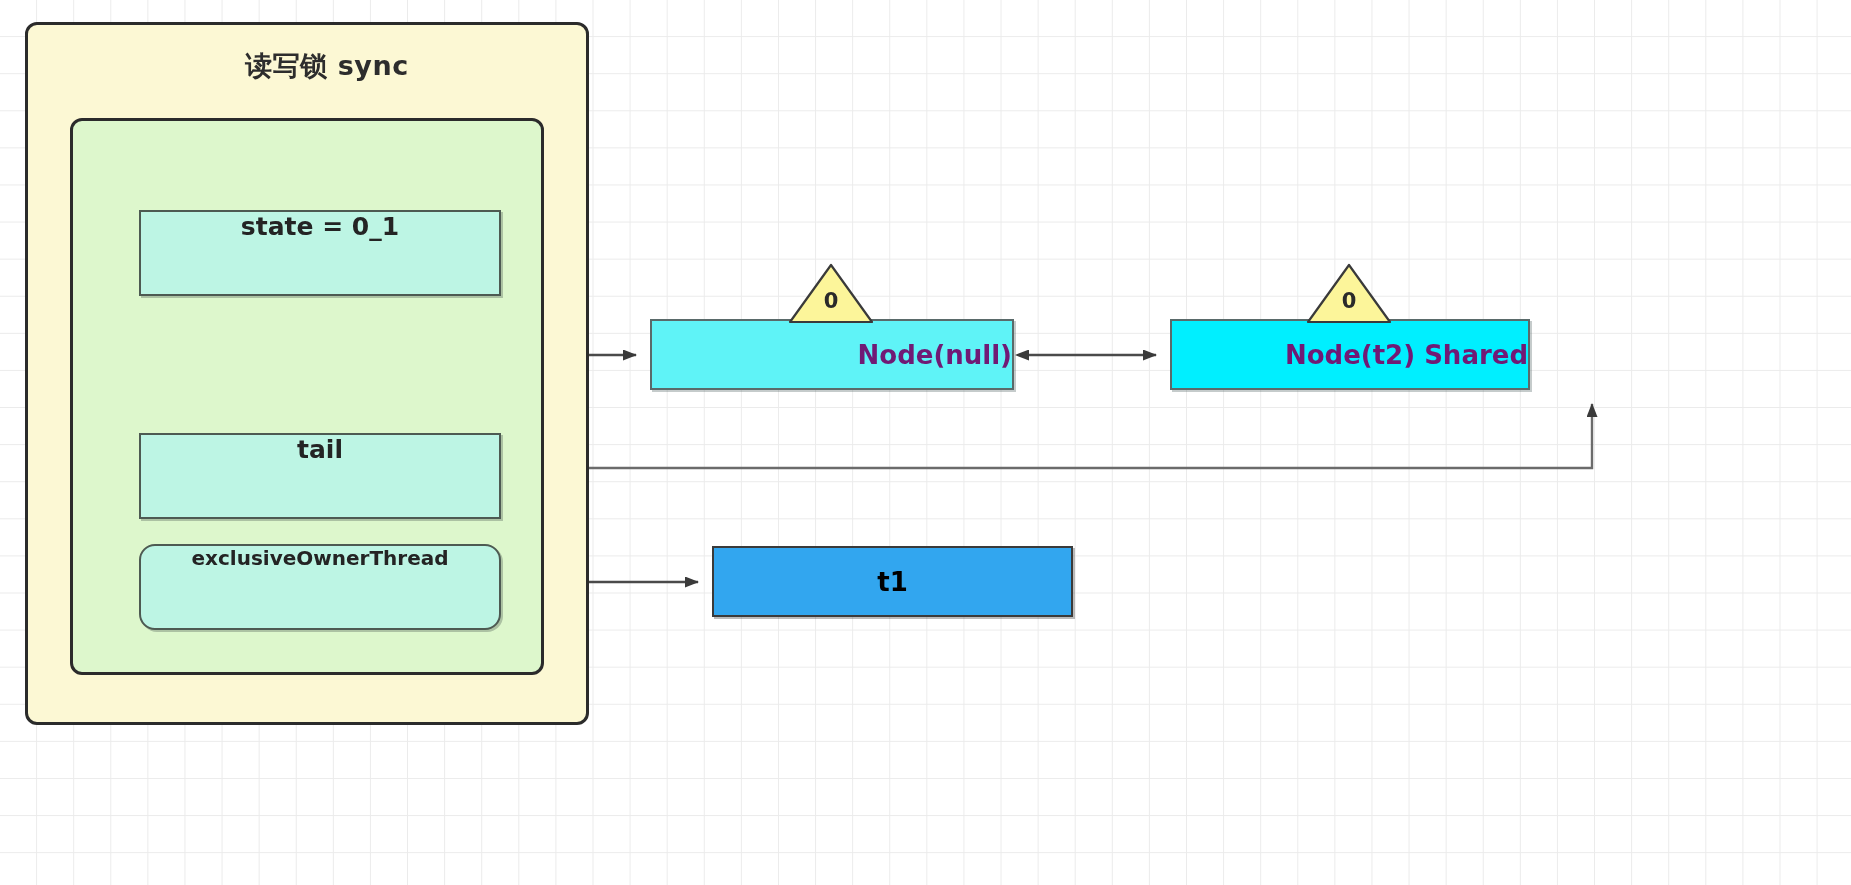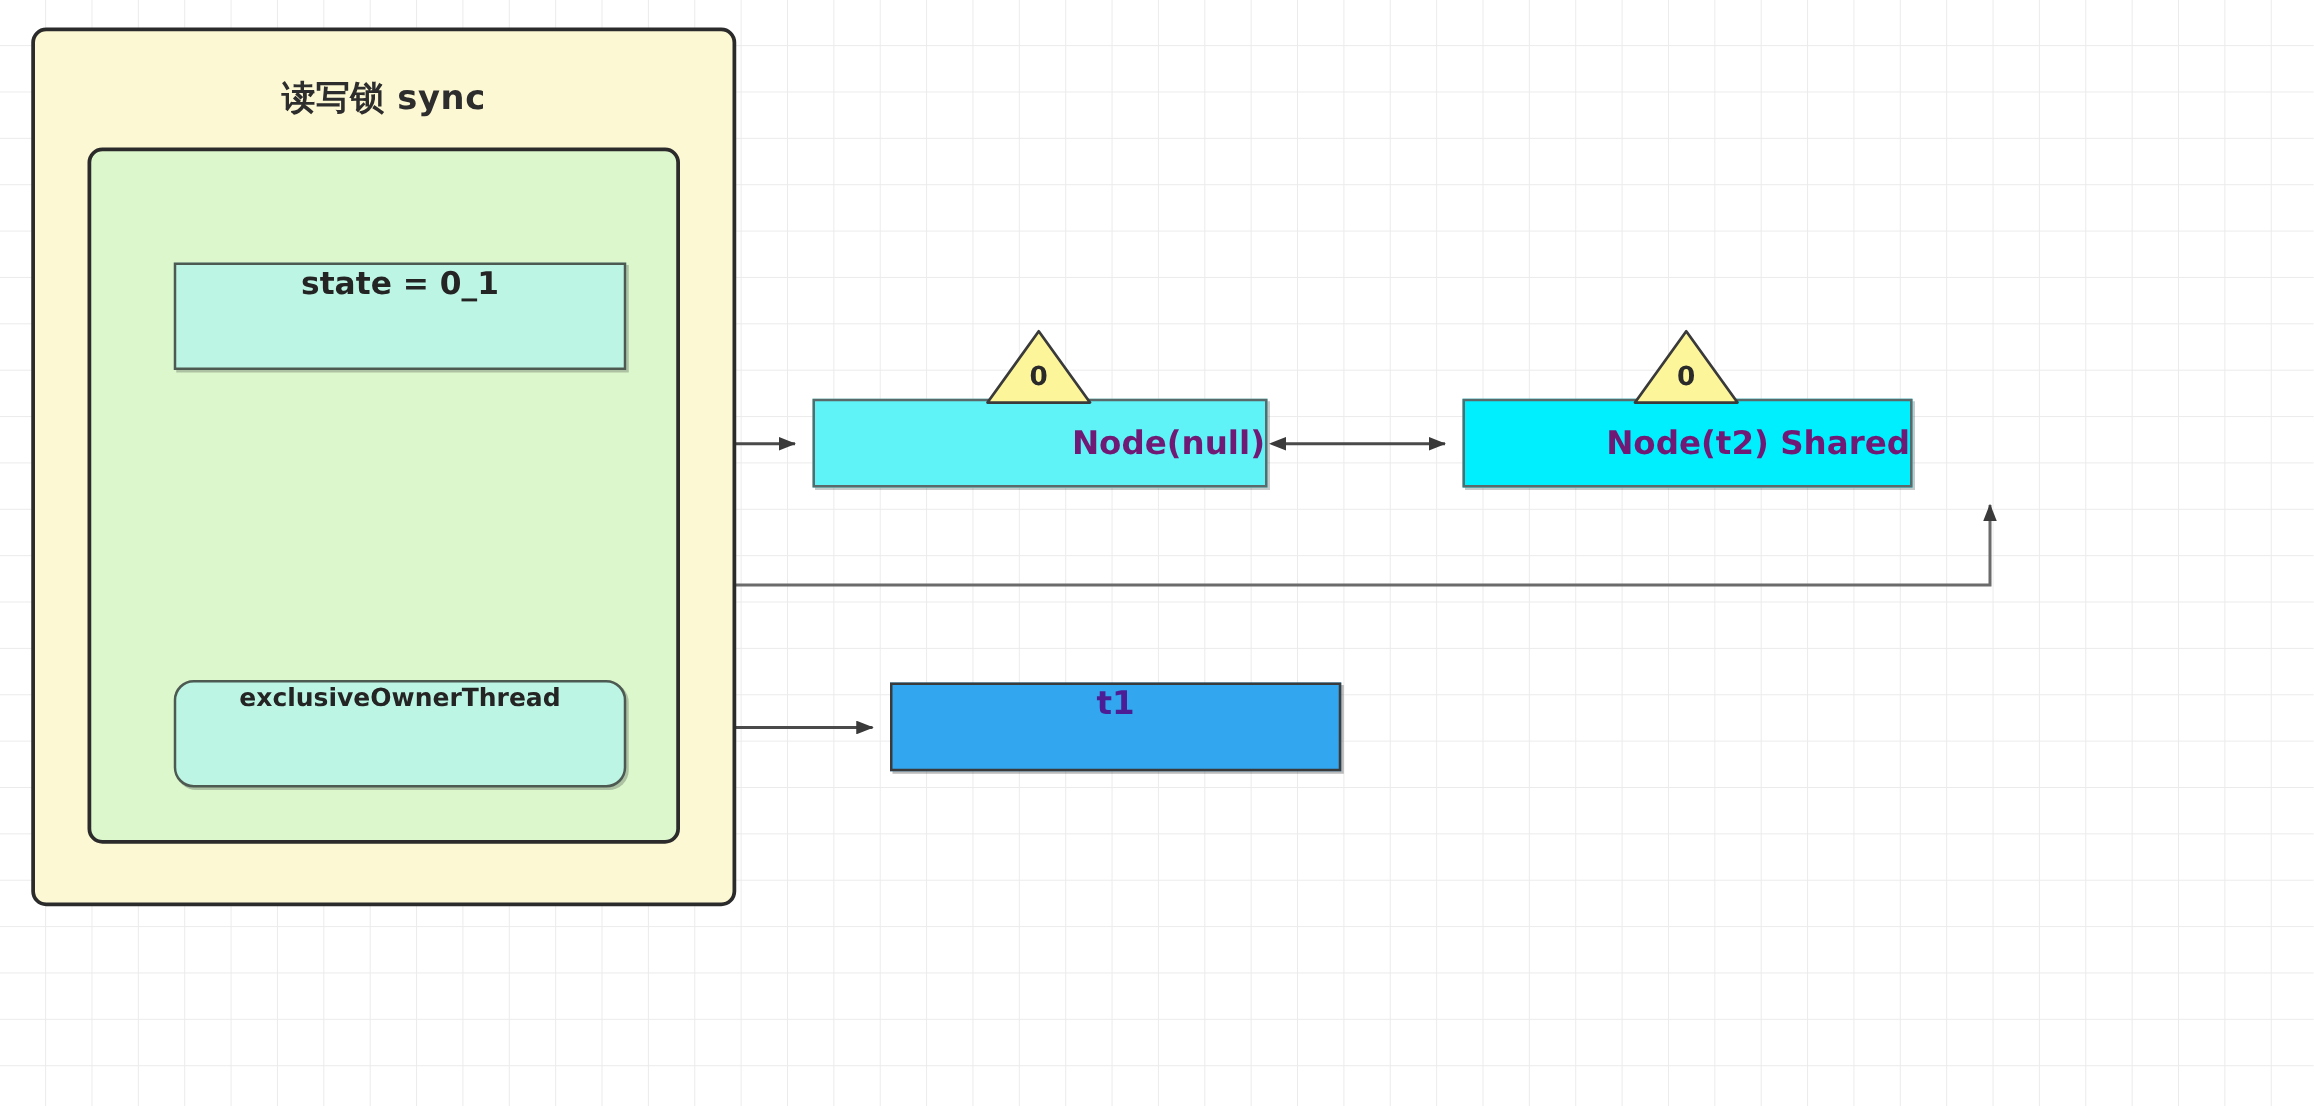--- a/index.html
+++ b/index.html
@@ -48,21 +48,21 @@
   .container-title {
     position: absolute;
     left: 0;
     width: 100%;
     text-align: center;
     font-size: 27px;
     font-weight: bold;
     color: #2d2d2d;
     letter-spacing: 0.5px;
   }
-  .outer-title { top: 60px; }
+  .outer-title { top: 48px; padding-left: 20px; }
   .inner-title { top: 148px; font-size: 25px; }
 
   
   .field-box {
     position: absolute;
     left: 139px;
     width: 362px;
     height: 86px;
     background: #bdf5e4;
     border: 2px solid #4d5a52;
@@ -102,25 +102,25 @@
     left: 1170px; top: 319px; width: 360px;
     background: #00efff;
   }
   .thread-box {
     position: absolute;
     left: 712px; top: 546px; width: 361px; height: 71px;
     background: #32a6ef;
     border: 2px solid #3a3a3a;
     box-sizing: border-box;
     display: flex;
-    align-items: flex-start;
+    align-items: center;
     justify-content: center;
     font-size: 26px;
     font-weight: bold;
-    color: #4c1d95;
+    color: #000000;
     box-shadow: 2px 2px 0 rgba(60,60,60,0.35);
   }
 
   
   .ws-triangle {
     position: absolute;
     width: 86px;
     height: 62px;
   }
   .ws-triangle svg { display: block; }
@@ -171,20 +171,23 @@
   </svg>
 
   <div class="outer-box"></div>
   <div class="container-title outer-title" style="left:25px; width:564px;">读写锁 sync</div>
 
   <div class="inner-box"></div>
 
   <div class="field-box f-state">
     <span>state = 0_1</span>
   </div>
+  <div class="field-box f-tail">
+    <span>tail</span>
+  </div>
   <div class="field-box f-eot">
     <span>exclusiveOwnerThread</span>
   </div>
 
   <div class="node-box node-null">
     <span>Node(null)</span>
   </div>
   <div class="node-box node-t2">
     <span>Node(t2) Shared</span>
   </div>

